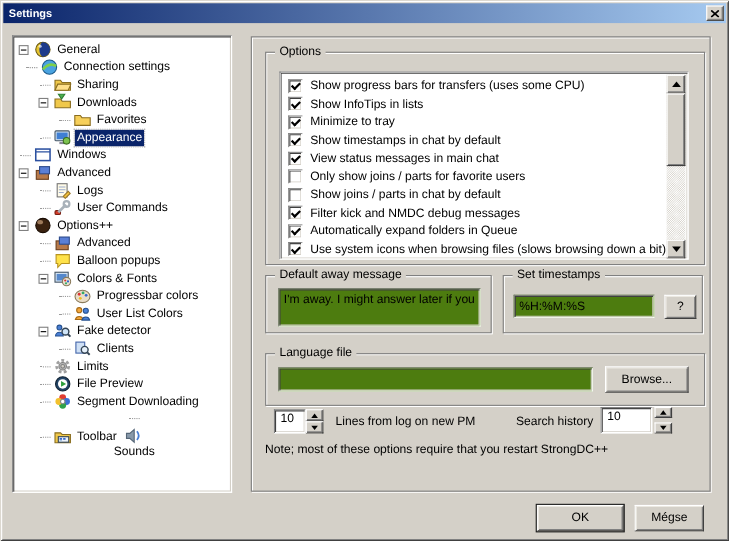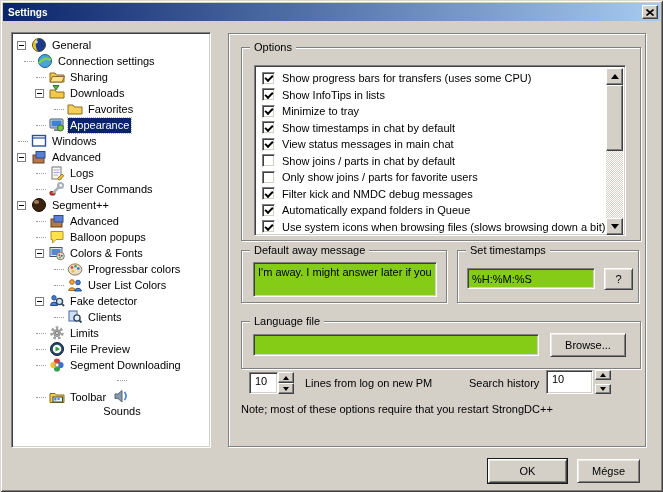--- a/index.html
+++ b/index.html
@@ -88,21 +88,21 @@
     box-shadow:inset -1px -1px 0 #808080;
     display:flex;align-items:center;justify-content:center;}
   .tri-up{width:0;height:0;border-left:4px solid transparent;border-right:4px solid transparent;border-bottom:5px solid #000;}
   .tri-down{width:0;height:0;border-left:4px solid transparent;border-right:4px solid transparent;border-top:5px solid #000;}
   .thumb{position:absolute;left:0;top:17px;width:17px;height:66px;background:#d4d0c8;
     border:1px solid;border-color:#fff #404040 #404040 #fff;
     box-shadow:inset -1px -1px 0 #808080;}
   
   .edit{
     font-family:"Liberation Sans",sans-serif;font-size:11px;color:#000;
-    background:#84cc16;border:1px solid;border-color:#808080 #fff #fff #808080;
+    background:#4d7c0f;border:1px solid;border-color:#808080 #fff #fff #808080;
     box-shadow:inset 1px 1px 0 #404040, inset -1px -1px 0 #d4d0c8;
     padding:2px 4px;outline:none;
   }
   .awaybox{white-space:nowrap;overflow:hidden;line-height:14px;}
   
   .spin{display:flex;position:absolute;}
   .spinedit{background:#fff;border:1px solid;border-color:#808080 #fff #fff #808080;
     box-shadow:inset 1px 1px 0 #404040, inset -1px -1px 0 #d4d0c8;
     padding:2px 0 0 5px;}
   .spinarrows{display:flex;flex-direction:column;justify-content:space-between;}
@@ -259,21 +259,21 @@
       <div class="trow" style="padding-left: 4px;">
         <span class="expslot">
           <span class="expbox"></span>
         </span>
         <span class="ticon">
           <svg width="16" height="16" viewBox="0 0 16 16">
             <circle cx="8" cy="8" r="6.5" fill="#3a2210" stroke="#1a0d04"></circle>
             <ellipse cx="5.5" cy="5" rx="2.6" ry="1.9" fill="#b08968" opacity="0.85"></ellipse>
           </svg>
         </span>
-        <span class="tlabel">Segment++</span>
+        <span class="tlabel">Options++</span>
       </div>
       <div class="trow" style="padding-left: 22px;">
         <span class="expslot">
           <span class="stub"></span>
         </span>
         <span class="ticon">
           <svg width="16" height="16" viewBox="0 0 16 16">
             <rect x="2" y="6" width="11" height="8" fill="#b7794a" stroke="#6b3f1d"></rect>
             <rect x="5" y="2.5" width="9" height="6.5" fill="#5a7fd6" stroke="#2c4a8c"></rect>
           </svg>
@@ -462,25 +462,25 @@
           <div class="optrow">
             <span class="cbox checked"></span>
             <span>Show timestamps in chat by default</span>
           </div>
           <div class="optrow">
             <span class="cbox checked"></span>
             <span>View status messages in main chat</span>
           </div>
           <div class="optrow">
             <span class="cbox"></span>
+            <span>Only show joins / parts for favorite users</span>
+          </div>
+          <div class="optrow">
+            <span class="cbox"></span>
             <span>Show joins / parts in chat by default</span>
-          </div>
-          <div class="optrow">
-            <span class="cbox"></span>
-            <span>Only show joins / parts for favorite users</span>
           </div>
           <div class="optrow">
             <span class="cbox checked"></span>
             <span>Filter kick and NMDC debug messages</span>
           </div>
           <div class="optrow">
             <span class="cbox checked"></span>
             <span>Automatically expand folders in Queue</span>
           </div>
           <div class="optrow">

